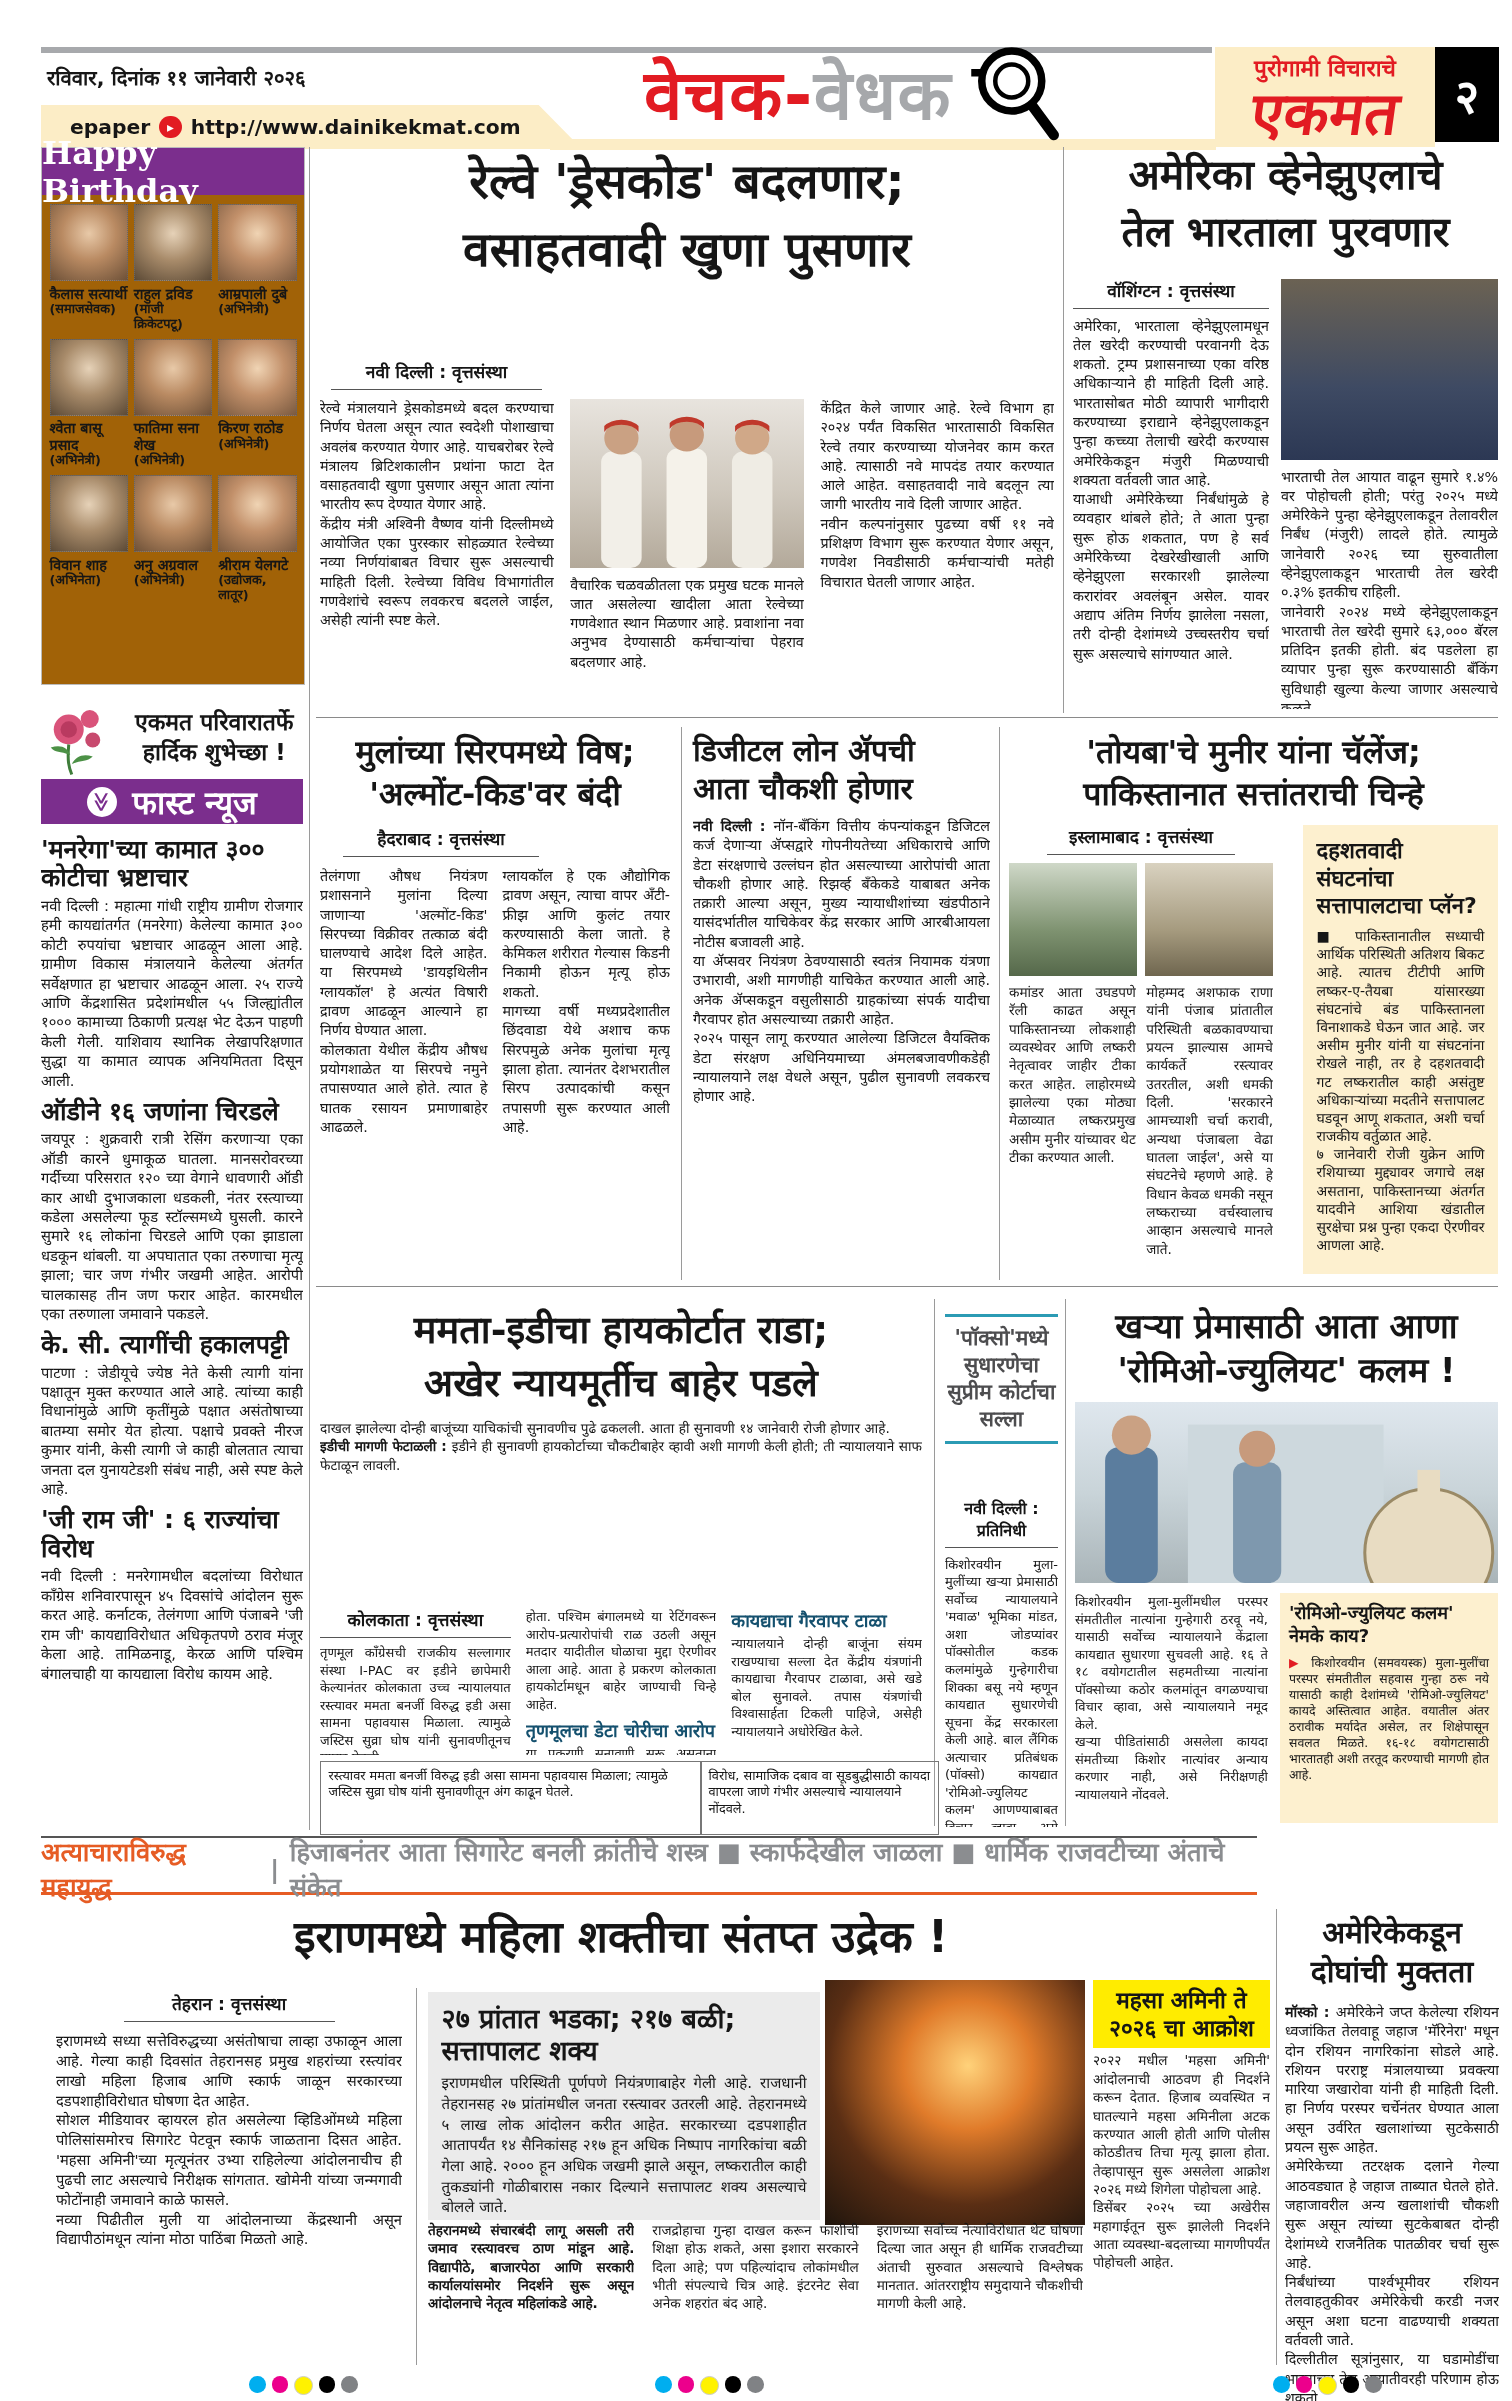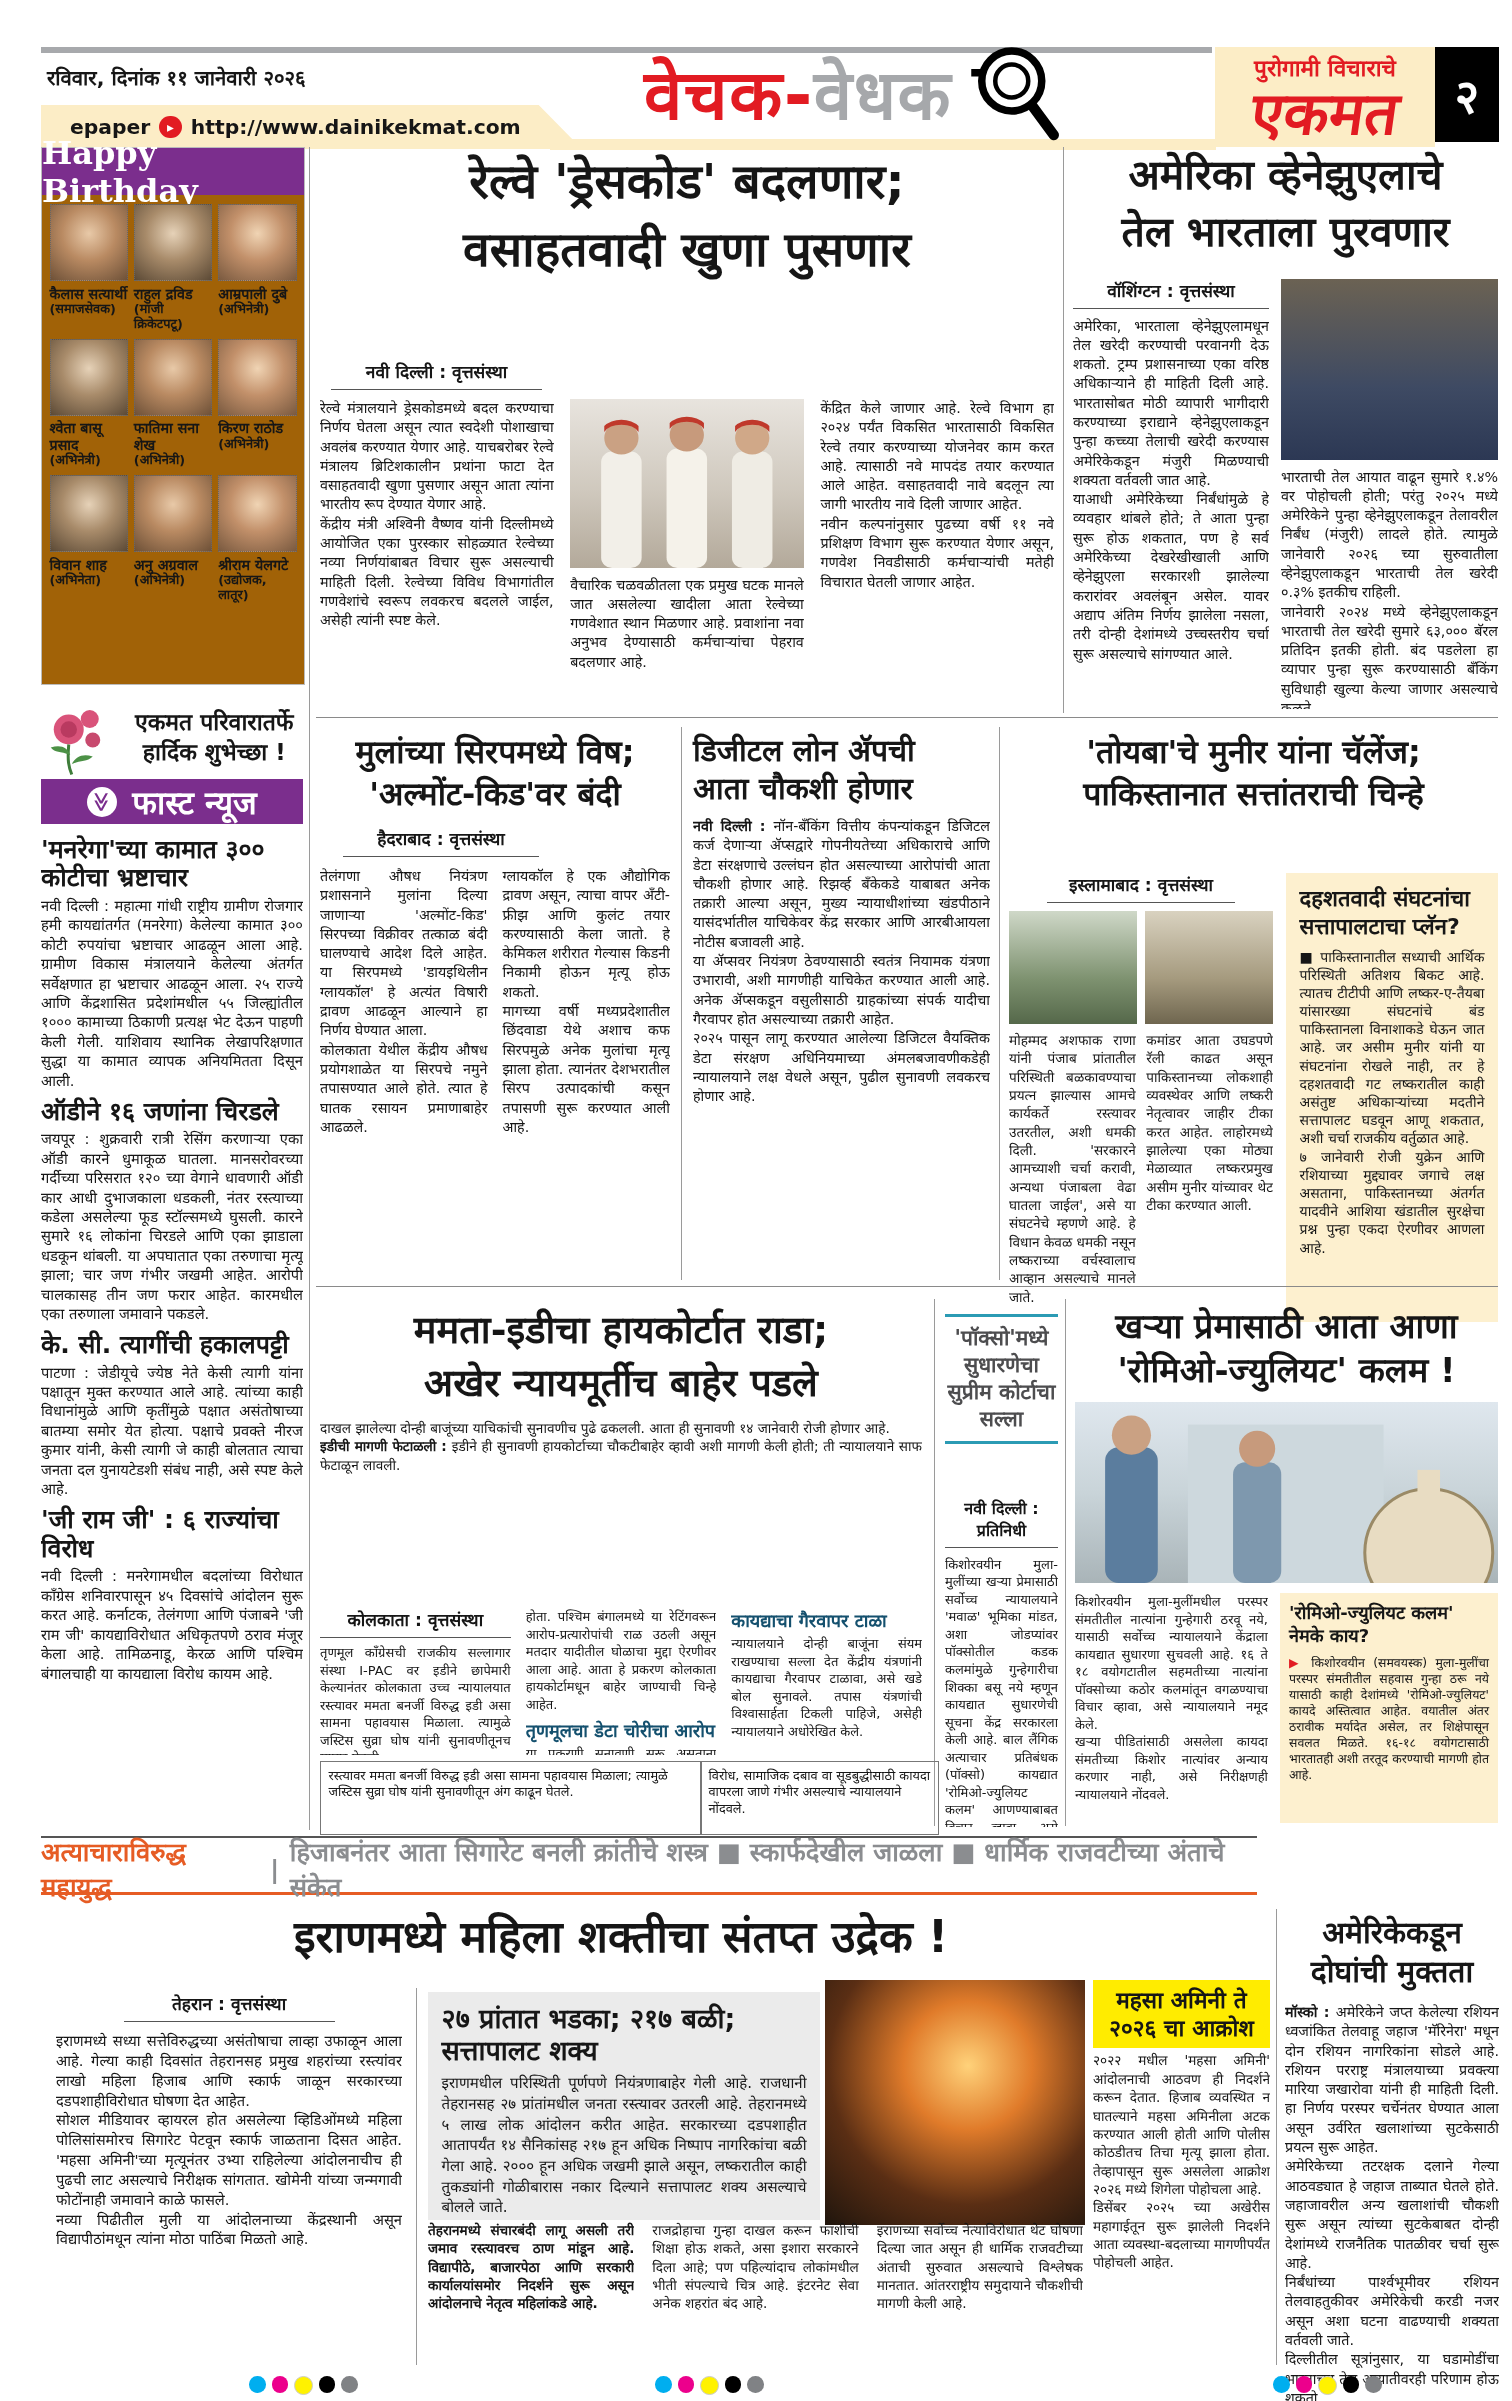--- a/index.html
+++ b/index.html
@@ -261,30 +261,30 @@
   <div class="abs hl-s pre" style="left:693px;top:732px;width:297px;">डिजीटल लोन ॲपची
 आता चौकशी होणार</div>
   <div class="abs body-txt just clip" style="left:693px;top:817px;width:297px;height:456px;">
     <b>नवी दिल्ली : </b><span class="pre">नॉन-बँकिंग वित्तीय कंपन्यांकडून डिजिटल कर्ज देणाऱ्या ॲप्सद्वारे गोपनीयतेच्या अधिकाराचे आणि डेटा संरक्षणाचे उल्लंघन होत असल्याच्या आरोपांची आता चौकशी होणार आहे. रिझर्व्ह बँकेकडे याबाबत अनेक तक्रारी आल्या असून, मुख्य न्यायाधीशांच्या खंडपीठाने यासंदर्भातील याचिकेवर केंद्र सरकार आणि आरबीआयला नोटीस बजावली आहे.
 या ॲप्सवर नियंत्रण ठेवण्यासाठी स्वतंत्र नियामक यंत्रणा उभारावी, अशी मागणीही याचिकेत करण्यात आली आहे. अनेक ॲप्सकडून वसुलीसाठी ग्राहकांच्या संपर्क यादीचा गैरवापर होत असल्याच्या तक्रारी आहेत.
 २०२५ पासून लागू करण्यात आलेल्या डिजिटल वैयक्तिक डेटा संरक्षण अधिनियमाच्या अंमलबजावणीकडेही न्यायालयाने लक्ष वेधले असून, पुढील सुनावणी लवकरच होणार आहे.</span>
   </div>
 
   <div class="abs hl-m pre" style="left:1009px;top:732px;width:489px;">'तोयबा'चे मुनीर यांना चॅलेंज;
 पाकिस्तानात सत्तांतराची चिन्हे</div>
-  <div class="abs" style="left:1009px;top:825px;width:489px;height:452px;display:flex;gap:13px;margin-top:48px;">
+  <div class="abs" style="left:1009px;top:825px;width:489px;height:452px;display:flex;gap:30px;">
     <div style="width:264px;" class="clip">
       <div class="byline" style="width:188px;margin:0 auto 7.5px auto;">इस्लामाबाद : वृत्तसंस्था</div>
       <div style="display:flex;gap:7.5px;margin-bottom:7.5px;">
         <div class="ph g-hafiz" style="width:128px;height:113px;"></div>
         <div class="ph g-munir" style="width:128px;height:113px;"></div>
       </div>
       <div style="display:flex;gap:10.5px;">
+        <div class="body-txt just pre clip" style="flex:1;height:301px;font-size:13.6px;">कमांडर आता उघडपणे रॅली काढत असून पाकिस्तानच्या लोकशाही व्यवस्थेवर आणि लष्करी नेतृत्वावर जाहीर टीका करत आहेत. लाहोरमध्ये झालेल्या एका मोठ्या मेळाव्यात लष्करप्रमुख असीम मुनीर यांच्यावर थेट टीका करण्यात आली.</div>
         <div class="body-txt just pre clip" style="flex:1;height:301px;font-size:13.6px;">मोहम्मद अशफाक राणा यांनी पंजाब प्रांतातील परिस्थिती बळकावण्याचा प्रयत्न झाल्यास आमचे कार्यकर्ते रस्त्यावर उतरतील, अशी धमकी दिली. 'सरकारने आमच्याशी चर्चा करावी, अन्यथा पंजाबला वेढा घातला जाईल', असे या संघटनेचे म्हणणे आहे. हे विधान केवळ धमकी नसून लष्कराच्या वर्चस्वालाच आव्हान असल्याचे मानले जाते.</div>
-        <div class="body-txt just pre clip" style="flex:1;height:301px;font-size:13.6px;">कमांडर आता उघडपणे रॅली काढत असून पाकिस्तानच्या लोकशाही व्यवस्थेवर आणि लष्करी नेतृत्वावर जाहीर टीका करत आहेत. लाहोरमध्ये झालेल्या एका मोठ्या मेळाव्यात लष्करप्रमुख असीम मुनीर यांच्यावर थेट टीका करण्यात आली.</div>
       </div>
     </div>
     <div class="creambox clip" style="flex:1;height:425px;">
       <h4>दहशतवादी संघटनांचा सत्तापालटाचा प्लॅन?</h4>
       <p class="just pre">■ पाकिस्तानातील सध्याची आर्थिक परिस्थिती अतिशय बिकट आहे. त्यातच टीटीपी आणि लष्कर-ए-तैयबा यांसारख्या संघटनांचे बंड पाकिस्तानला विनाशाकडे घेऊन जात आहे. जर असीम मुनीर यांनी या संघटनांना रोखले नाही, तर हे दहशतवादी गट लष्करातील काही असंतुष्ट अधिकाऱ्यांच्या मदतीने सत्तापालट घडवून आणू शकतात, अशी चर्चा राजकीय वर्तुळात आहे.
 ७ जानेवारी रोजी युक्रेन आणि रशियाच्या मुद्द्यावर जगाचे लक्ष असताना, पाकिस्तानच्या अंतर्गत यादवीने आशिया खंडातील सुरक्षेचा प्रश्न पुन्हा एकदा ऐरणीवर आणला आहे.</p>
     </div>
   </div>
 
   <div class="abs hrule" style="left:316px;top:1286px;width:1182px;"></div>

